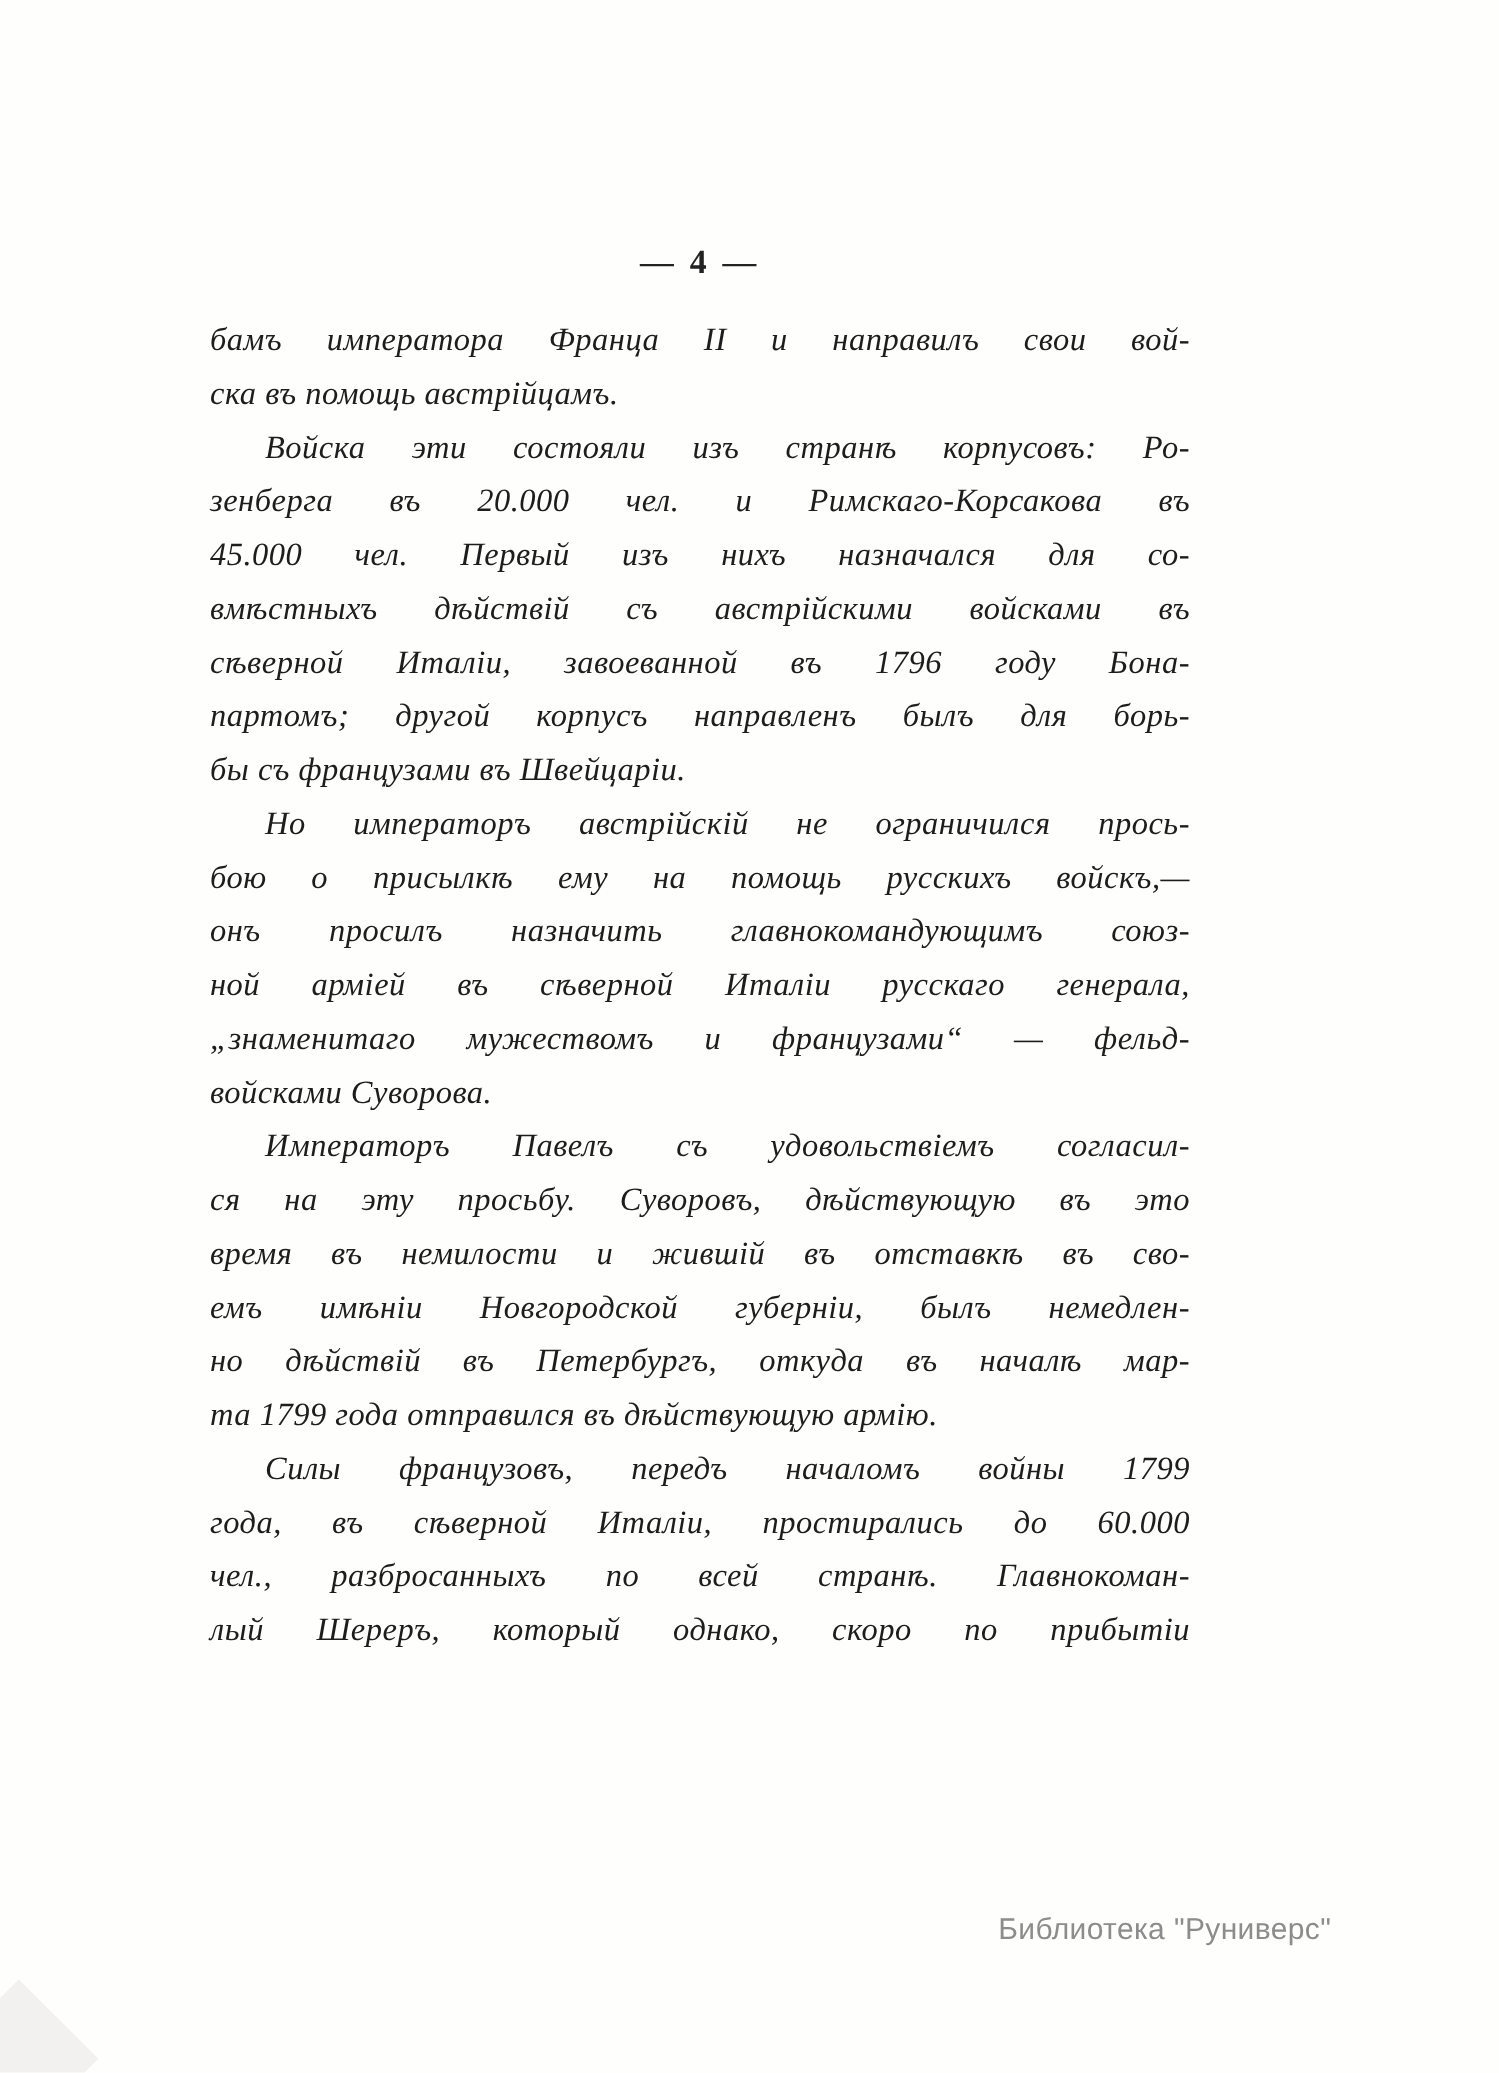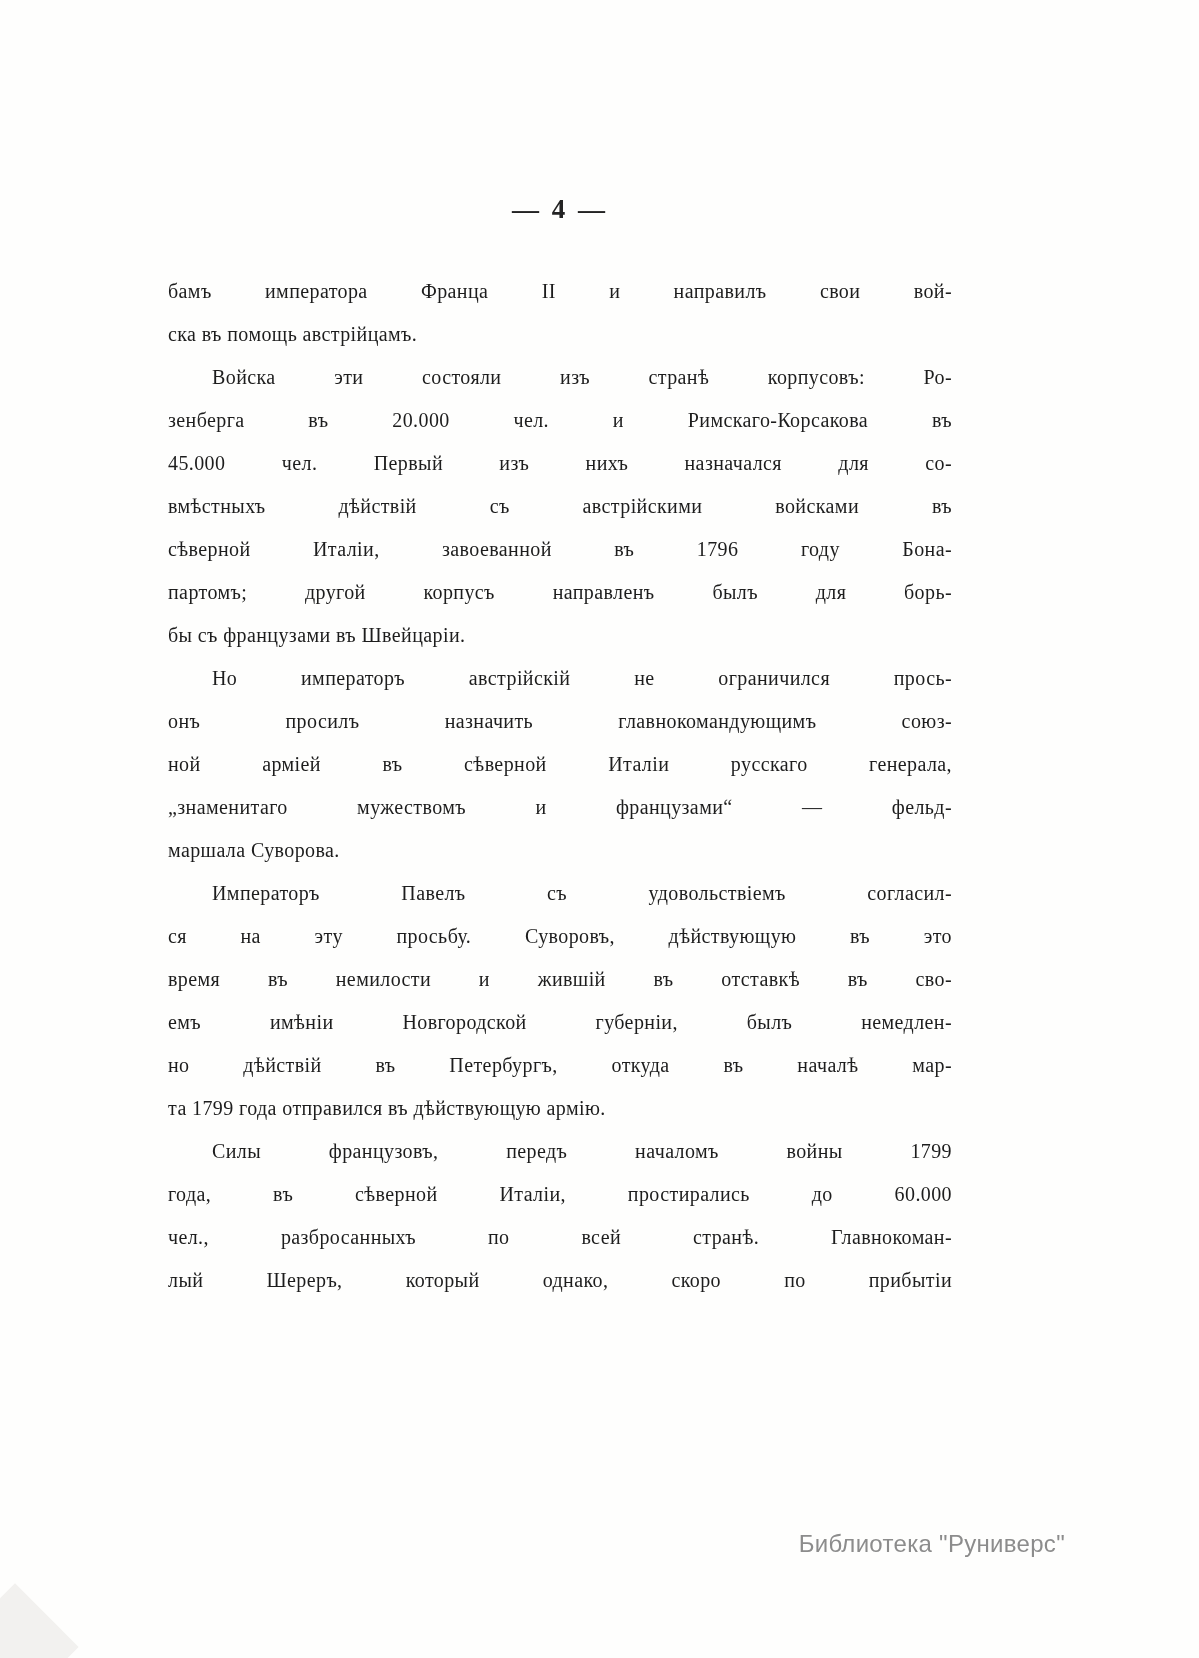--- a/index.html
+++ b/index.html
@@ -19,23 +19,24 @@
     position: absolute;
     top: 194px; left: 168px; width: 784px;
     text-align: center;
     font-size: 27px;
     font-weight: bold;
     color: #232323;
     letter-spacing: 3px;
   }
   .text-block {
     position: absolute;
-    top: 270px; left: 168px; width: 784px;
+    top: 250px; left: 168px; width: 784px;
     color: #1d1d1d;
-    font-size: 20px;
+    font-size: 26px;
+    font-style: italic;
   }
   .para { margin: 0; }
   .line {
     height: 43px;
     line-height: 43px;
     text-align: justify;
     text-align-last: justify;
     letter-spacing: 0.4px;
   }
   .line.left-last {
@@ -74,24 +75,25 @@
         <div class="line indent">Войска эти состояли изъ странѣ корпусовъ: Ро-</div>
         <div class="line">зенберга въ 20.000 чел. и Римскаго-Корсакова въ</div>
         <div class="line">45.000 чел. Первый изъ нихъ назначался для со-</div>
         <div class="line">вмѣстныхъ дѣйствій съ австрійскими войсками въ</div>
         <div class="line">сѣверной Италіи, завоеванной въ 1796 году Бона-</div>
         <div class="line">партомъ; другой корпусъ направленъ былъ для борь-</div>
         <div class="line left-last">бы съ французами въ Швейцаріи.</div>
       </div>
       <div class="para">
         <div class="line indent">Но императоръ австрійскій не ограничился прось-</div>
+        <div class="line">бою о присылкѣ ему на помощь русскихъ войскъ,—</div>
         <div class="line">онъ просилъ назначить главнокомандующимъ союз-</div>
         <div class="line">ной арміей въ сѣверной Италіи русскаго генерала,</div>
         <div class="line">„знаменитаго мужествомъ и французами“ — фельд-</div>
-        <div class="line left-last">маршала Суворова.</div>
+        <div class="line left-last">войсками Суворова.</div>
       </div>
       <div class="para">
         <div class="line indent">Императоръ Павелъ съ удовольствіемъ согласил-</div>
         <div class="line">ся на эту просьбу. Суворовъ, дѣйствующую въ это</div>
         <div class="line">время въ немилости и жившій въ отставкѣ въ сво-</div>
         <div class="line">емъ имѣніи Новгородской губерніи, былъ немедлен-</div>
         <div class="line">но дѣйствій въ Петербургъ, откуда въ началѣ мар-</div>
         <div class="line left-last">та 1799 года отправился въ дѣйствующую армію.</div>
       </div>
       <div class="para">

